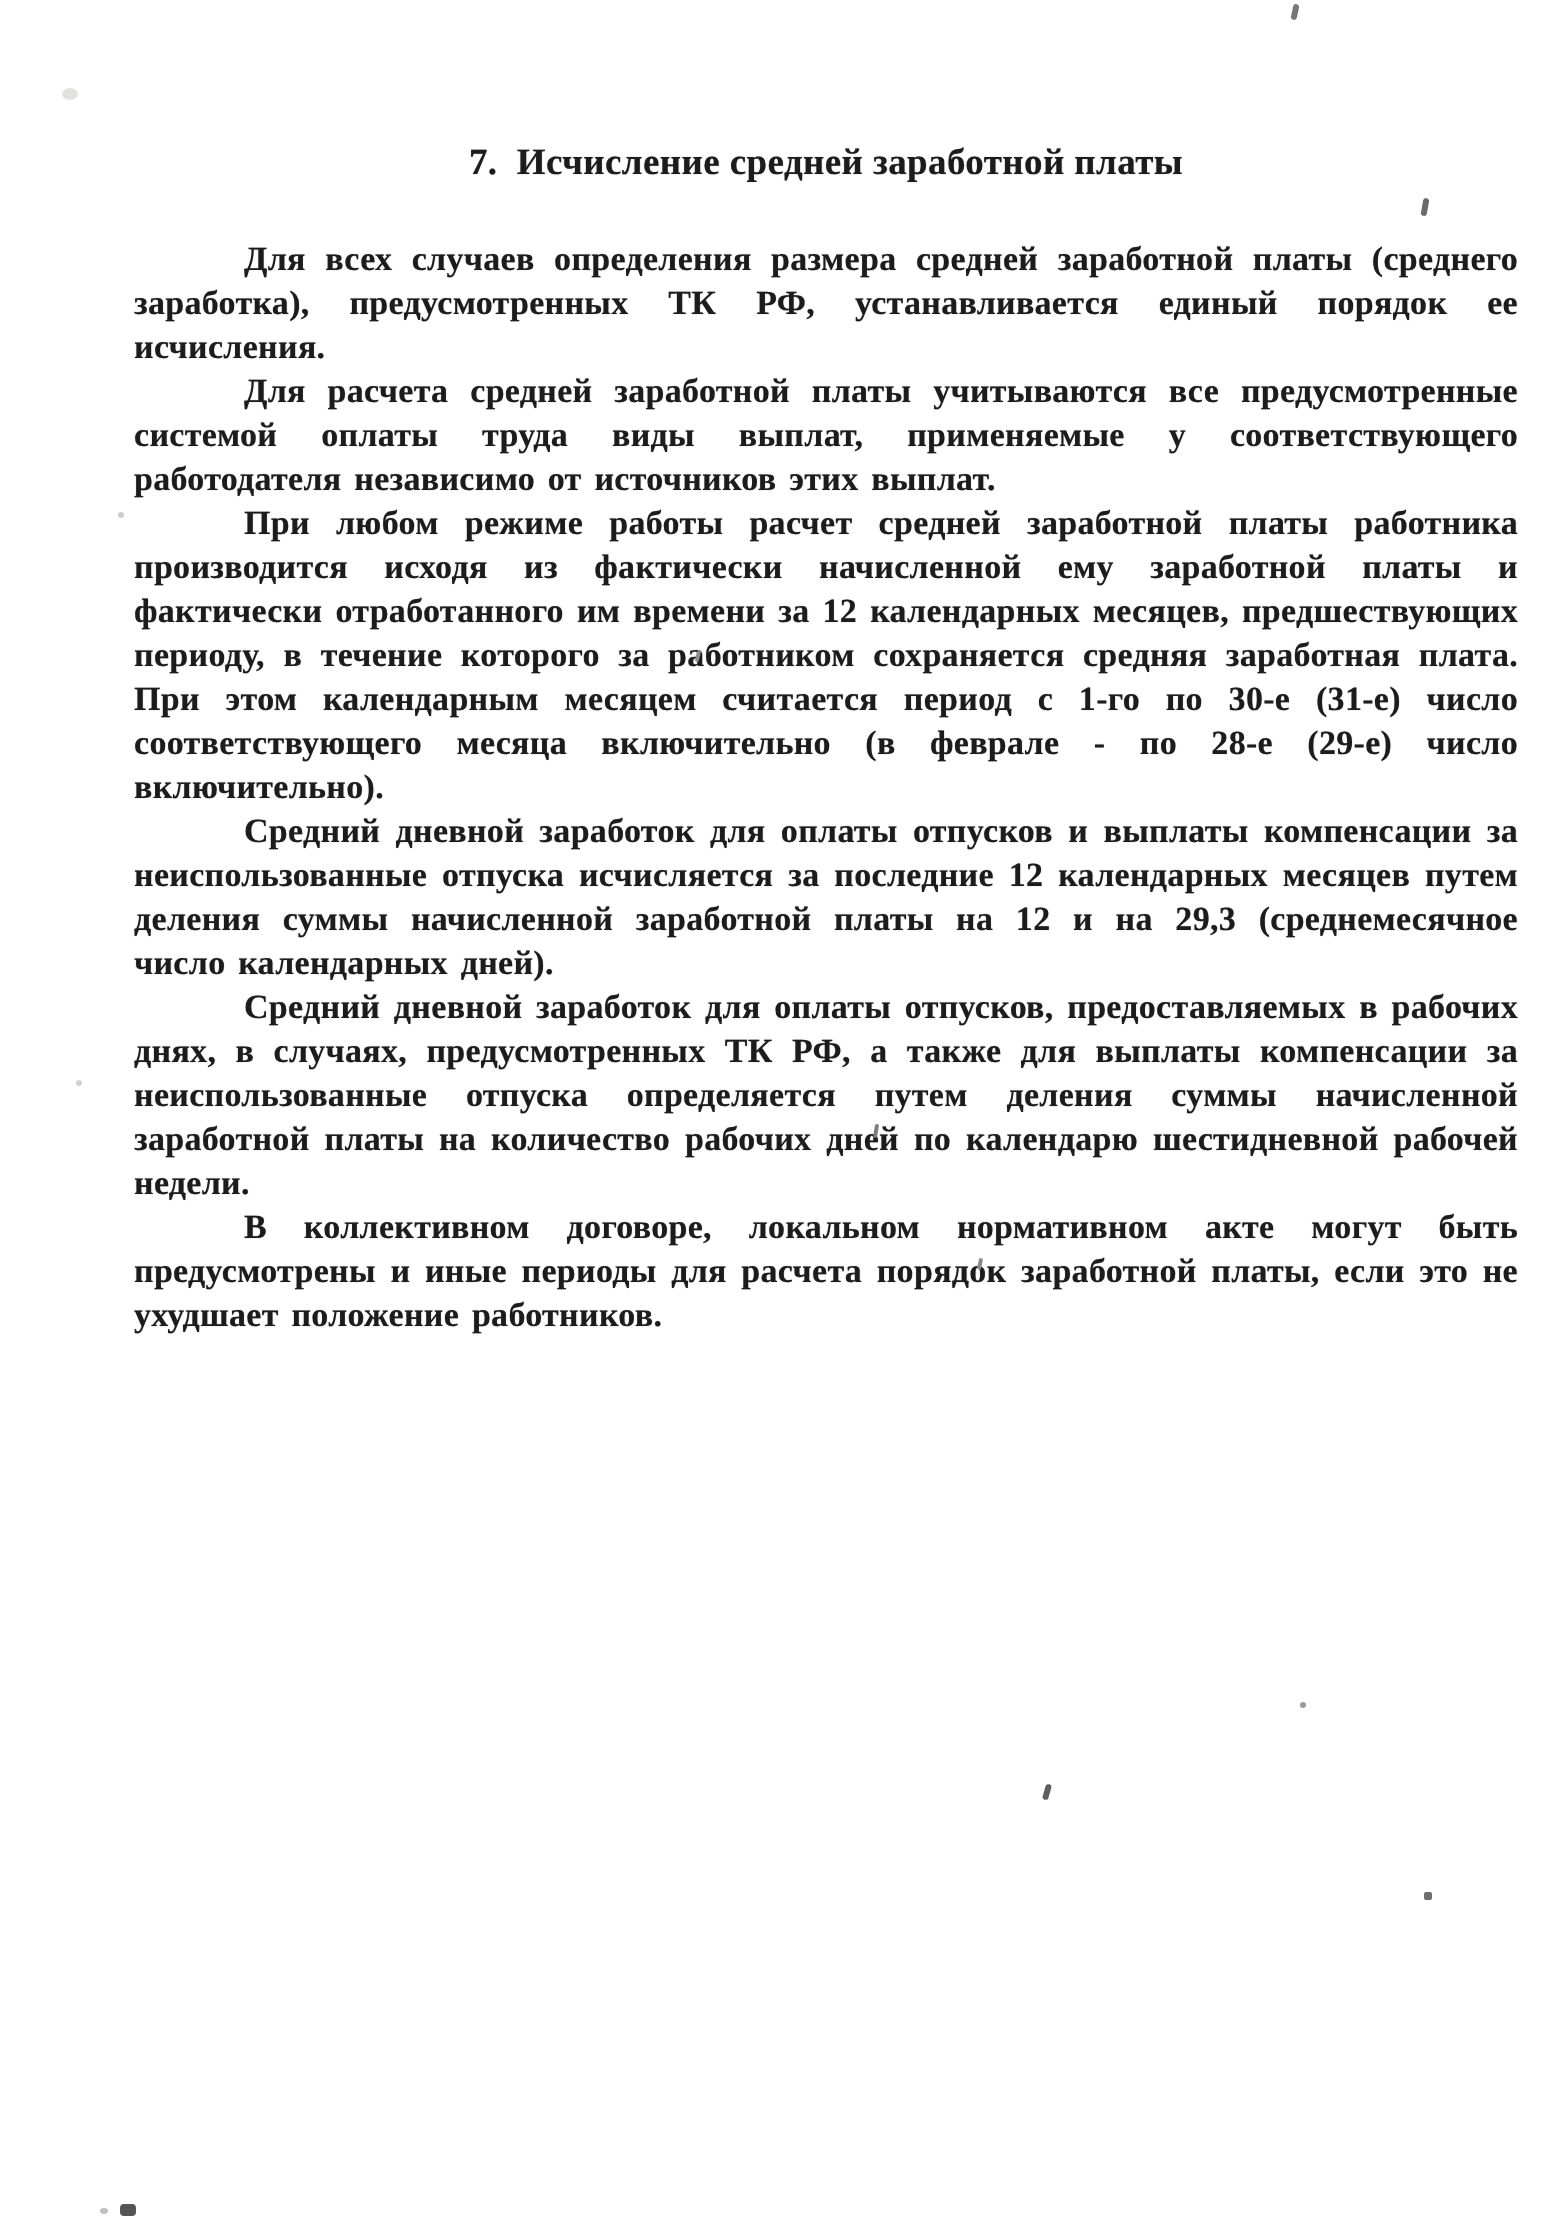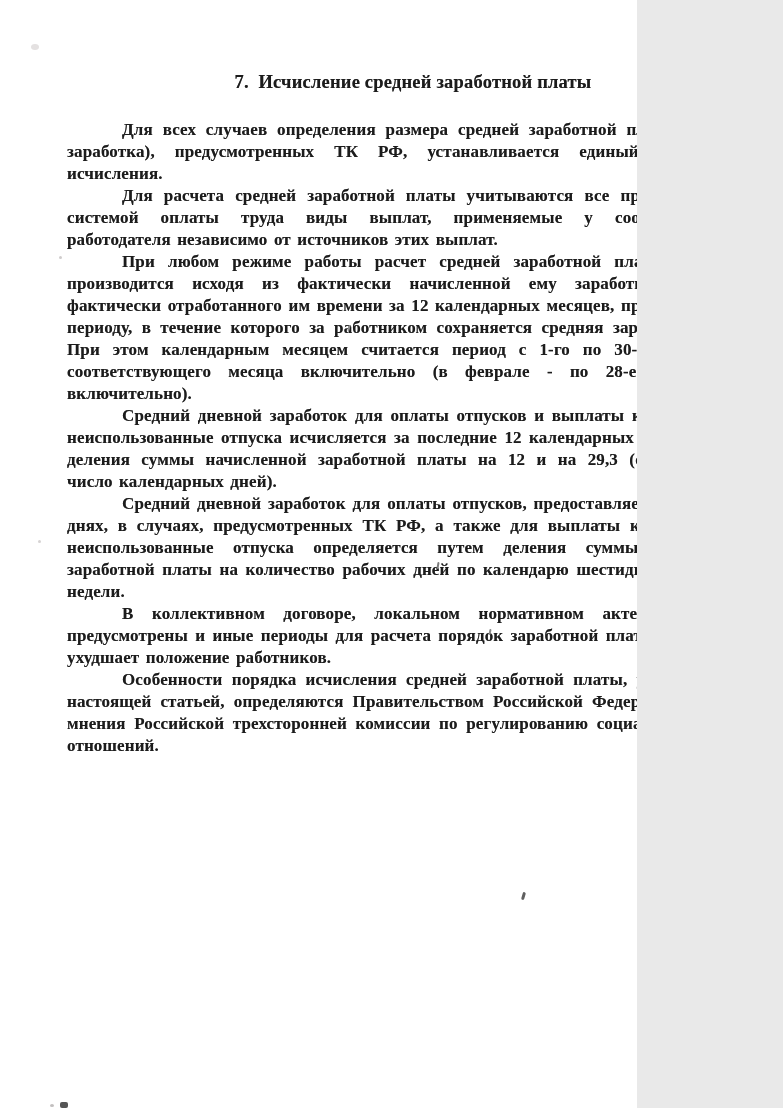--- a/index.html
+++ b/index.html
@@ -2,21 +2,21 @@
 <html><head>
 <meta charset="utf-8">
 <style>
   html, body {
     margin: 0;
     padding: 0;
     background: #e9e9e9;
   }
   .page {
     position: relative;
-    width: 637px;
+    width: 783px;
     height: 1108px;
     background: #ffffff;
     overflow: hidden;
     font-family: "Liberation Serif", "DejaVu Serif", serif;
     color: #1c1c1c;
   }
   .content {
     position: absolute;
     left: 67px;
     top: 72px;
@@ -68,21 +68,20 @@
 
 <div class="page">
   <div class="content">
     <h1 class="doc-title">7.  Исчисление средней заработной платы</h1>
     <p class="para">Для всех случаев определения размера средней заработной платы (среднего заработка), предусмотренных ТК РФ, устанавливается единый порядок ее исчисления.</p>
     <p class="para">Для расчета средней заработной платы учитываются все предусмотренные системой оплаты труда виды выплат, применяемые у соответствующего работодателя независимо от источников этих выплат.</p>
     <p class="para">При любом режиме работы расчет средней заработной платы работника производится исходя из фактически начисленной ему заработной платы и фактически отработанного им времени за 12 календарных месяцев, предшествующих периоду, в течение которого за работником сохраняется средняя заработная плата. При этом календарным месяцем считается период с 1-го по 30-е (31-е) число соответствующего месяца включительно (в феврале - по 28-е (29-е) число включительно).</p>
     <p class="para">Средний дневной заработок для оплаты отпусков и выплаты компенсации за неиспользованные отпуска исчисляется за последние 12 календарных месяцев путем деления суммы начисленной заработной платы на 12 и на 29,3 (среднемесячное число календарных дней).</p>
     <p class="para">Средний дневной заработок для оплаты отпусков, предоставляемых в рабочих днях, в случаях, предусмотренных ТК РФ, а также для выплаты компенсации за неиспользованные отпуска определяется путем деления суммы начисленной заработной платы на количество рабочих дней по календарю шестидневной рабочей недели.</p>
     <p class="para">В коллективном договоре, локальном нормативном акте могут быть предусмотрены и иные периоды для расчета порядок заработной платы, если это не ухудшает положение работников.</p>
-    <p class="para">Особенности порядка исчисления средней заработной платы, установленного настоящей статьей, определяются Правительством Российской Федерации с учетом мнения Российской трехсторонней комиссии по регулированию социально-трудовых отношений.</p>
   </div>
 
   <i class="speck s1"></i>
   <i class="speck s2"></i>
   <i class="speck s3"></i>
   <i class="speck s4"></i>
   <i class="speck s5"></i>
   <i class="speck s6"></i>
   <i class="speck s7"></i>
   <i class="speck s8"></i>

